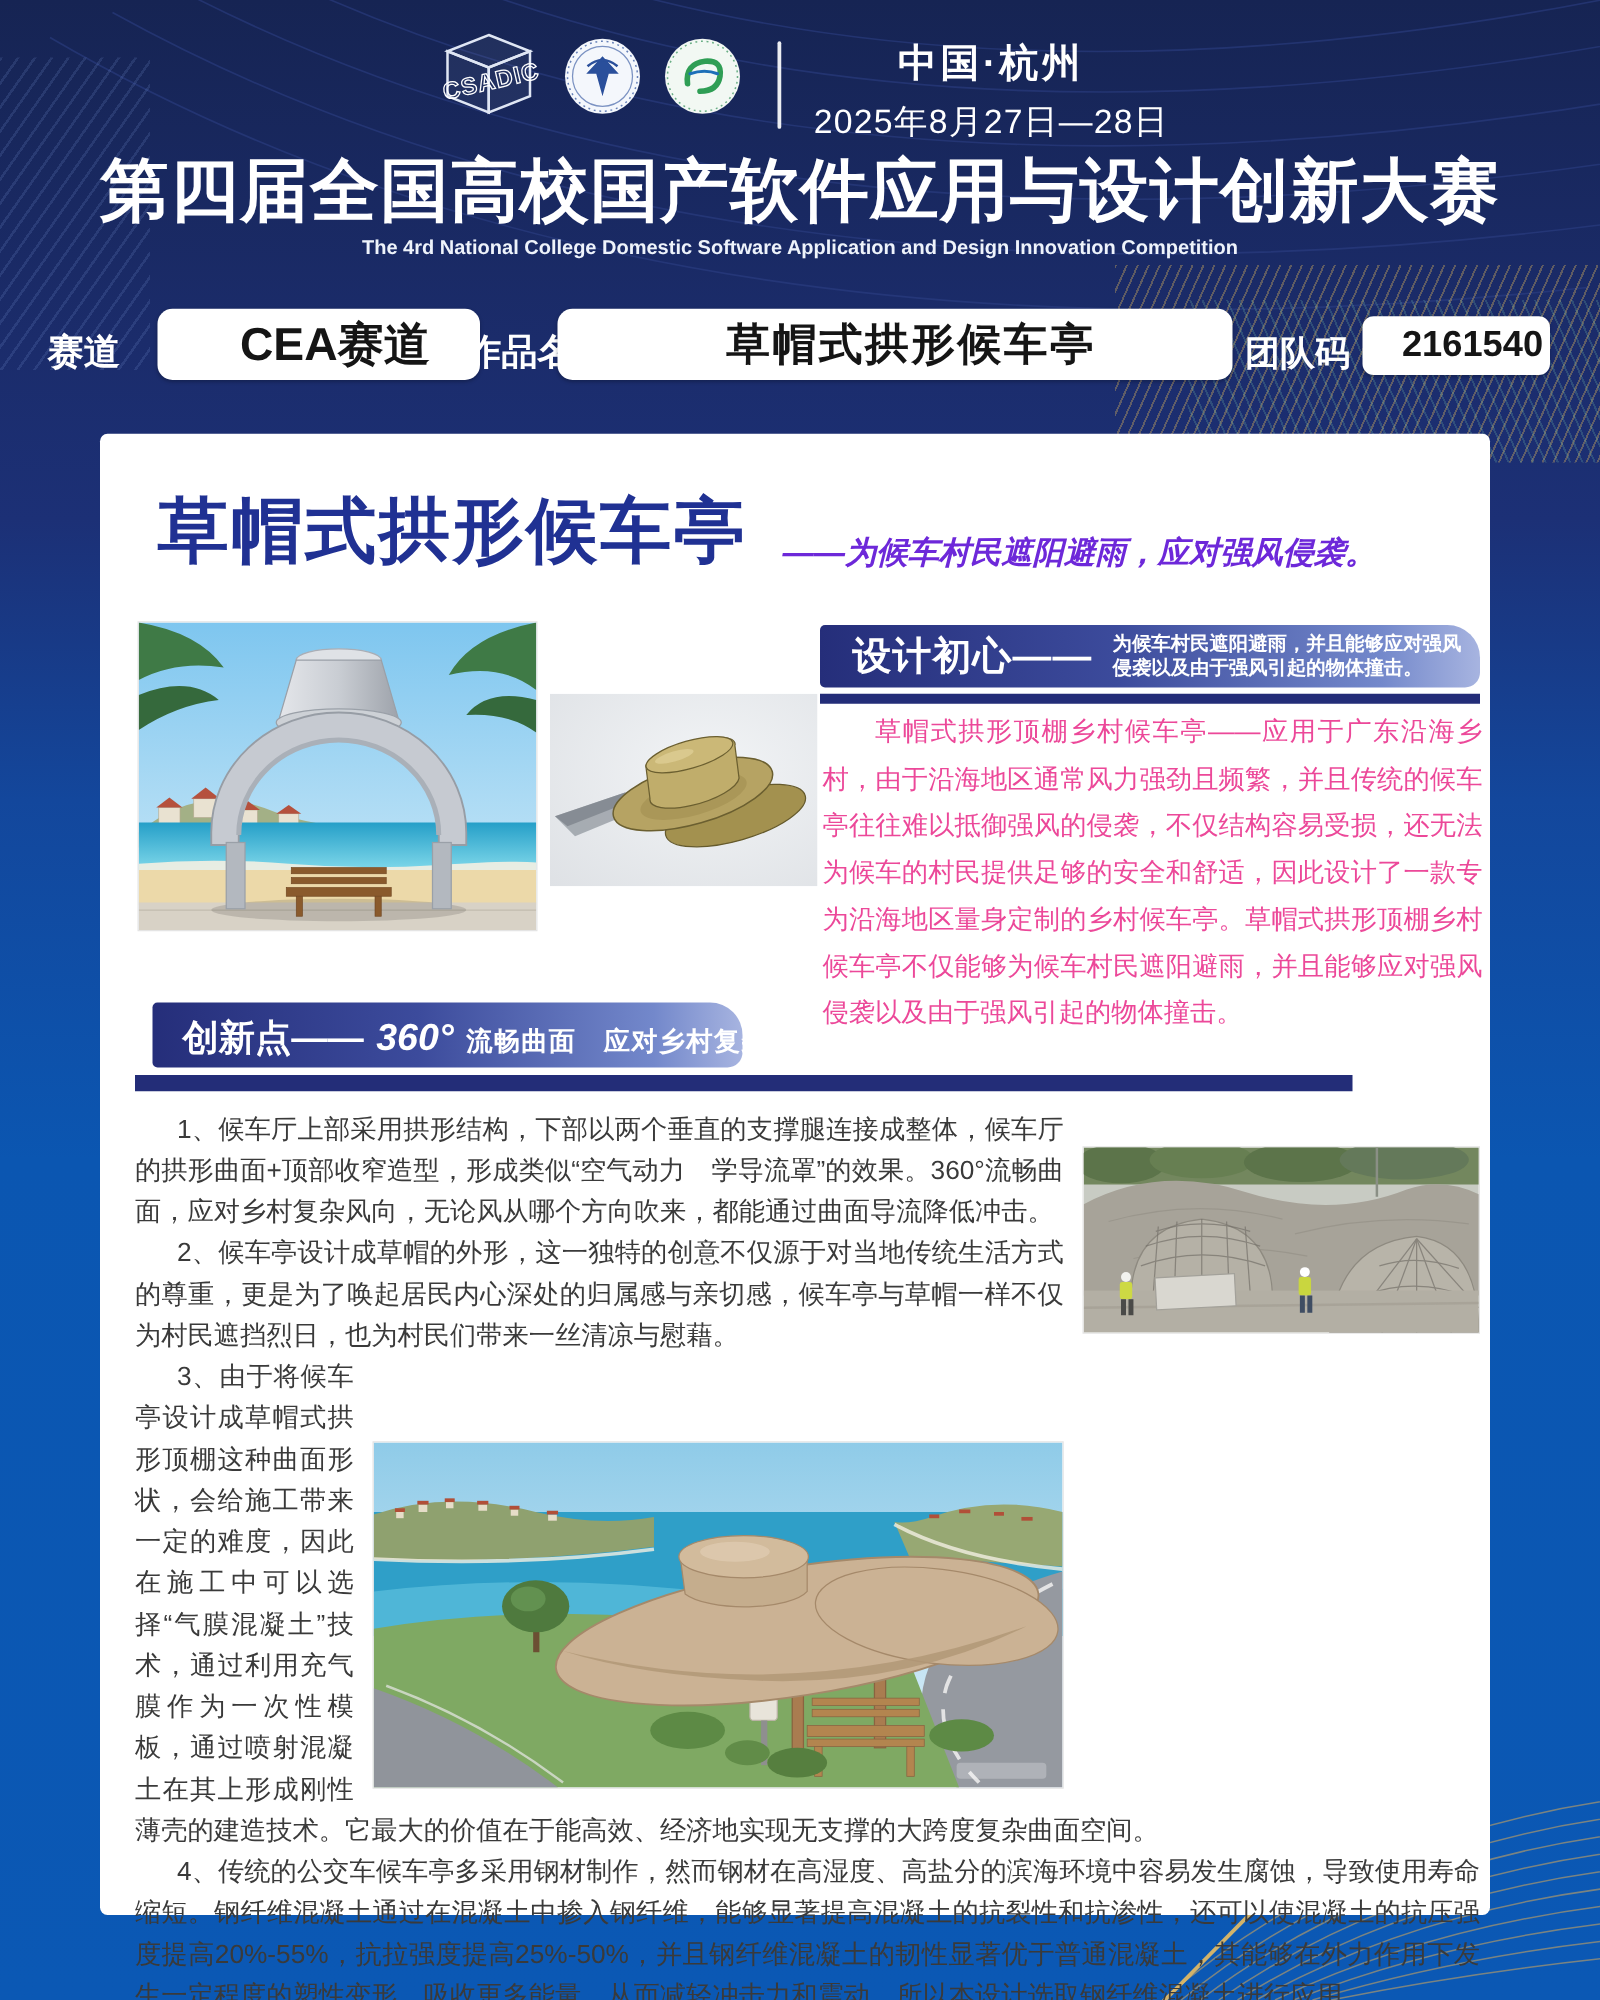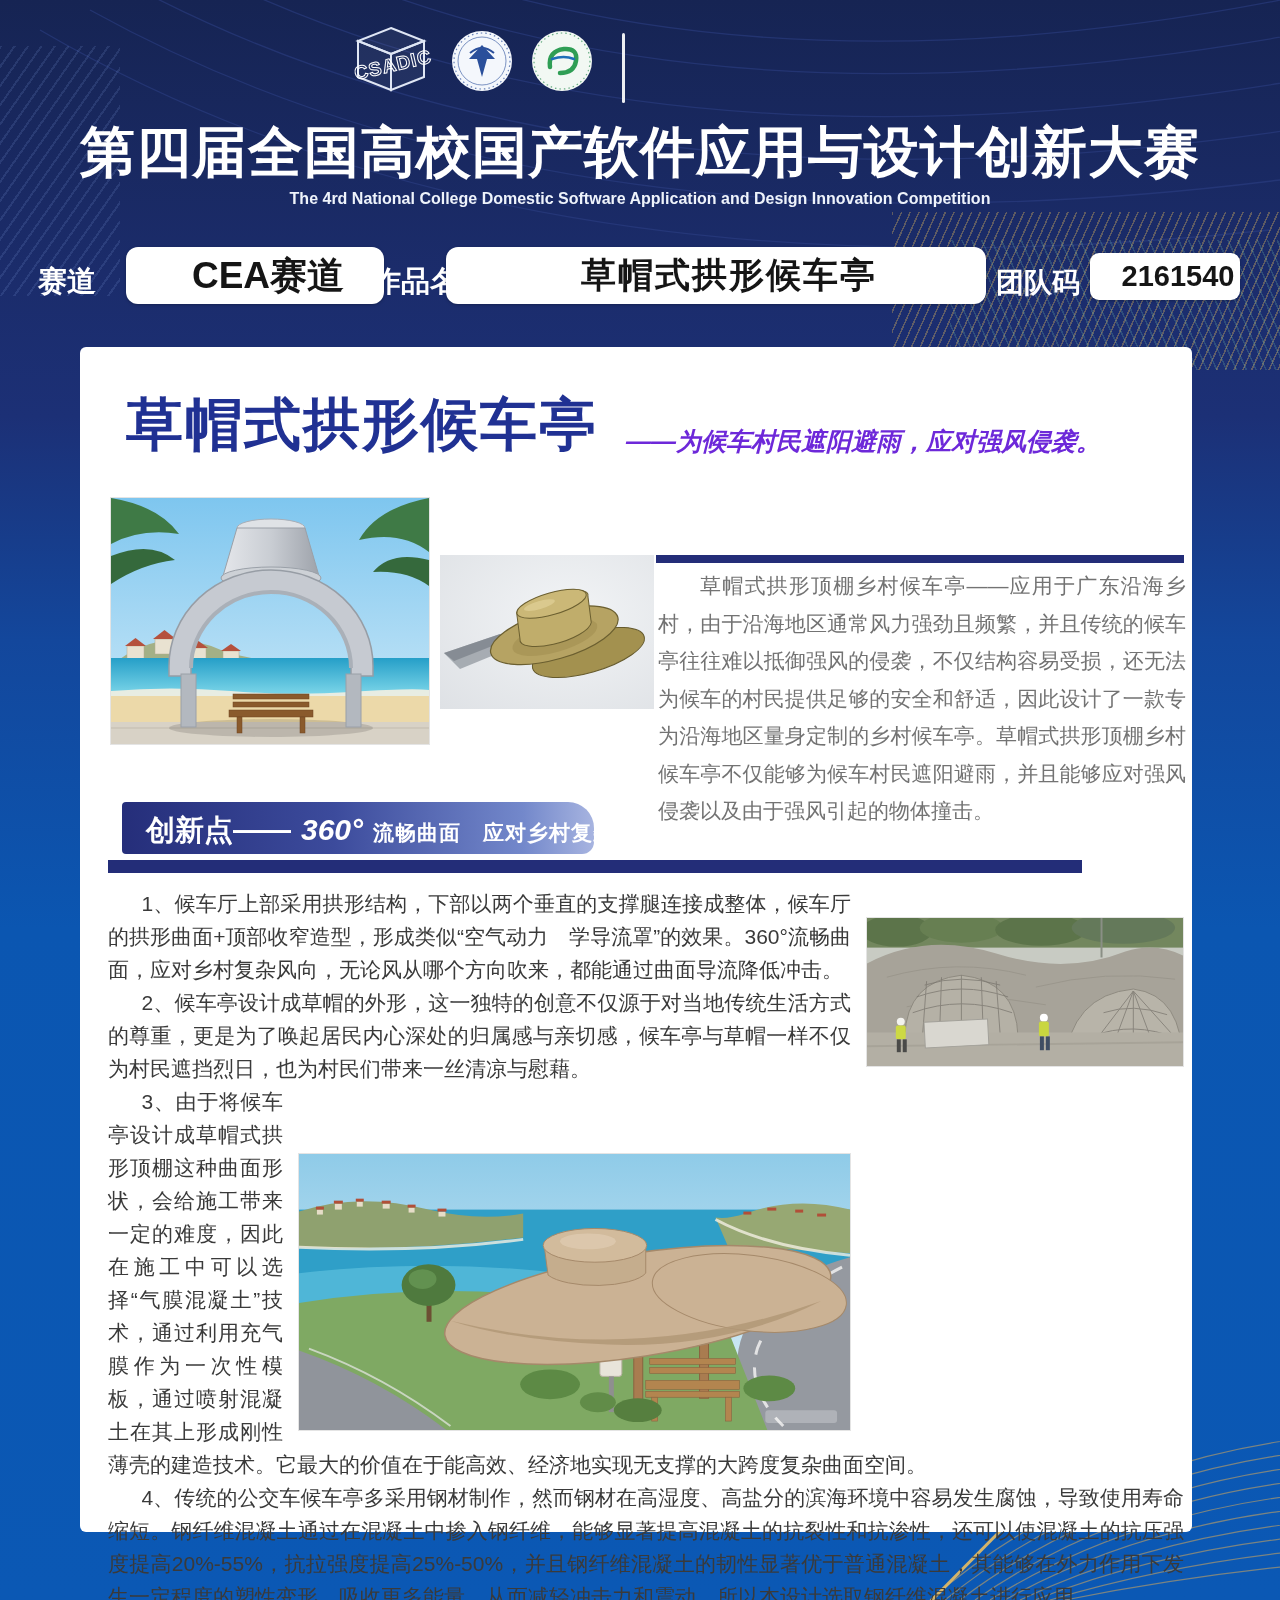--- a/index.html
+++ b/index.html
@@ -43,21 +43,21 @@
   .img-beach{left:30px;top:150px;width:320px;height:248px;}
   .img-hatcad{left:360px;top:208px;width:214px;height:154px;border:none;}
   .banner{display:flex;align-items:center;box-sizing:border-box;color:#fff;
     background:linear-gradient(90deg,#252e7a 0%,#3c4b9c 45%,#7388cb 85%,#a7b4e0 100%);
     border-radius:4px 26px 12px 4px;}
   .banner-design{left:576px;top:153px;width:528px;height:50px;padding:0 8px 0 26px;gap:16px;}
   .banner-design .bh{font-size:31px;font-weight:bold;white-space:nowrap;letter-spacing:1px;}
   .banner-design .btag{font-size:15.5px;line-height:19px;font-weight:bold;width:308px;}
   .rule{background:#232d78;}
   .rule-design{left:576px;top:208px;width:528px;height:8px;}
-  .design-body{left:578px;top:220px;width:528px;font-size:21px;line-height:37.5px;text-align:justify;text-indent:2em;color:#737373;}
+  .design-body{left:578px;top:220px;width:528px;font-size:21px;line-height:37.5px;text-align:justify;text-indent:2em;color:#ec4899;}
   .banner-innov{left:42px;top:455px;width:472px;height:52px;padding:0 10px 18px 24px;gap:10px;align-items:baseline;padding-top:9px;}
   .banner-innov .bh{font-size:29px;font-weight:bold;white-space:nowrap;}
   .banner-innov .bnum{font-size:30px;font-weight:bold;font-style:italic;}
   .banner-innov .btag{font-size:21px;font-weight:bold;white-space:nowrap;letter-spacing:1px;}
   .rule-innov{left:28px;top:513px;width:974px;height:13px;}
   .main-text{left:28px;top:540px;width:1076px;font-size:21px;line-height:33px;text-align:justify;color:#3a3a3a;}
   .main-text p{margin:0;text-indent:1.6em;}
   .float-constr{float:right;width:318px;height:150px;margin:30px 0 20px 15px;}
   .float-hatroad{float:right;width:553px;height:278px;margin:68px 0 0 15px;}
   svg{display:block;}
@@ -113,20 +113,24 @@
       <circle cx="32" cy="32" r="28" fill="none" stroke="#2a4f9b" stroke-width="1.2" stroke-dasharray="1.5,3" opacity=".7"></circle>
     </svg>
     <svg width="64" height="64" viewBox="0 0 64 64">
       <circle cx="32" cy="32" r="30" fill="#f2f8f3"></circle>
       <circle cx="32" cy="32" r="28" fill="none" stroke="#2f8f55" stroke-width="1.2" stroke-dasharray="1.5,3" opacity=".7"></circle>
       <path d="M20,38 Q18,22 34,20 Q48,19 46,32 Q44,44 30,44" fill="none" stroke="#2f9e55" stroke-width="4.5" stroke-linecap="round"></path>
       <path d="M22,30 Q34,26 44,30" fill="none" stroke="#1d6fb8" stroke-width="2.5" stroke-linecap="round"></path>
     </svg>
   </div>
   <div class="abs hdr-divider"></div>
+  <div class="abs loc-block">
+    <div class="loc-city">中国·杭州</div>
+    <div class="loc-dates">2025年8月27日—28日</div>
+  </div>
 
   <div class="abs title-cn">第四届全国高校国产软件应用与设计创新大赛</div>
   <div class="abs title-en">The 4rd National College Domestic Software Application and Design Innovation Competition</div>
 
   <div class="abs meta-label meta-track-label">赛道</div>
   <div class="abs wbox box-track">CEA赛道</div>
   <div class="abs meta-label meta-work-label">作品名</div>
   <div class="abs wbox box-work">草帽式拱形候车亭</div>
   <div class="abs meta-label meta-team-label">团队码</div>
   <div class="abs wbox box-team">2161540</div>
@@ -209,20 +213,24 @@
       <g transform="translate(122,78) rotate(-16)">
         <ellipse cx="20" cy="26" rx="58" ry="20" fill="#a3914f" stroke="#655a2c"></ellipse>
         <ellipse cx="-8" cy="0" rx="66" ry="24" fill="#b6a363" stroke="#6b5f30" stroke-width="1.2"></ellipse>
         <ellipse cx="-8" cy="2" rx="44" ry="15" fill="#aa9758"></ellipse>
         <path d="M-42,-6 L-38,-32 A37,11 0 0 1 35,-28 L31,-2 A35,12 0 0 1 -42,-6 Z" fill="#c0ad6b" stroke="#6b5f30"></path>
         <ellipse cx="-2" cy="-31" rx="36" ry="11" fill="#cbb877" stroke="#6b5f30"></ellipse>
         <ellipse cx="-14" cy="-33" rx="16" ry="4" fill="#ddcd93" opacity=".8"></ellipse>
       </g>
     </svg>
 
+    <div class="abs banner banner-design">
+      <span class="bh">设计初心——</span>
+      <span class="btag">为候车村民遮阳避雨，并且能够应对强风侵袭以及由于强风引起的物体撞击。</span>
+    </div>
     <div class="abs rule rule-design"></div>
     <div class="abs design-body">草帽式拱形顶棚乡村候车亭——应用于广东沿海乡村，由于沿海地区通常风力强劲且频繁，并且传统的候车亭往往难以抵御强风的侵袭，不仅结构容易受损，还无法为候车的村民提供足够的安全和舒适，因此设计了一款专为沿海地区量身定制的乡村候车亭。草帽式拱形顶棚乡村候车亭不仅能够为候车村民遮阳避雨，并且能够应对强风侵袭以及由于强风引起的物体撞击。</div>
 
     <div class="abs banner banner-innov">
       <span class="bh">创新点——</span>
       <span class="bnum">360°</span>
       <span class="btag">流畅曲面　应对乡村复杂风向</span>
     </div>
     <div class="abs rule rule-innov"></div>
 

